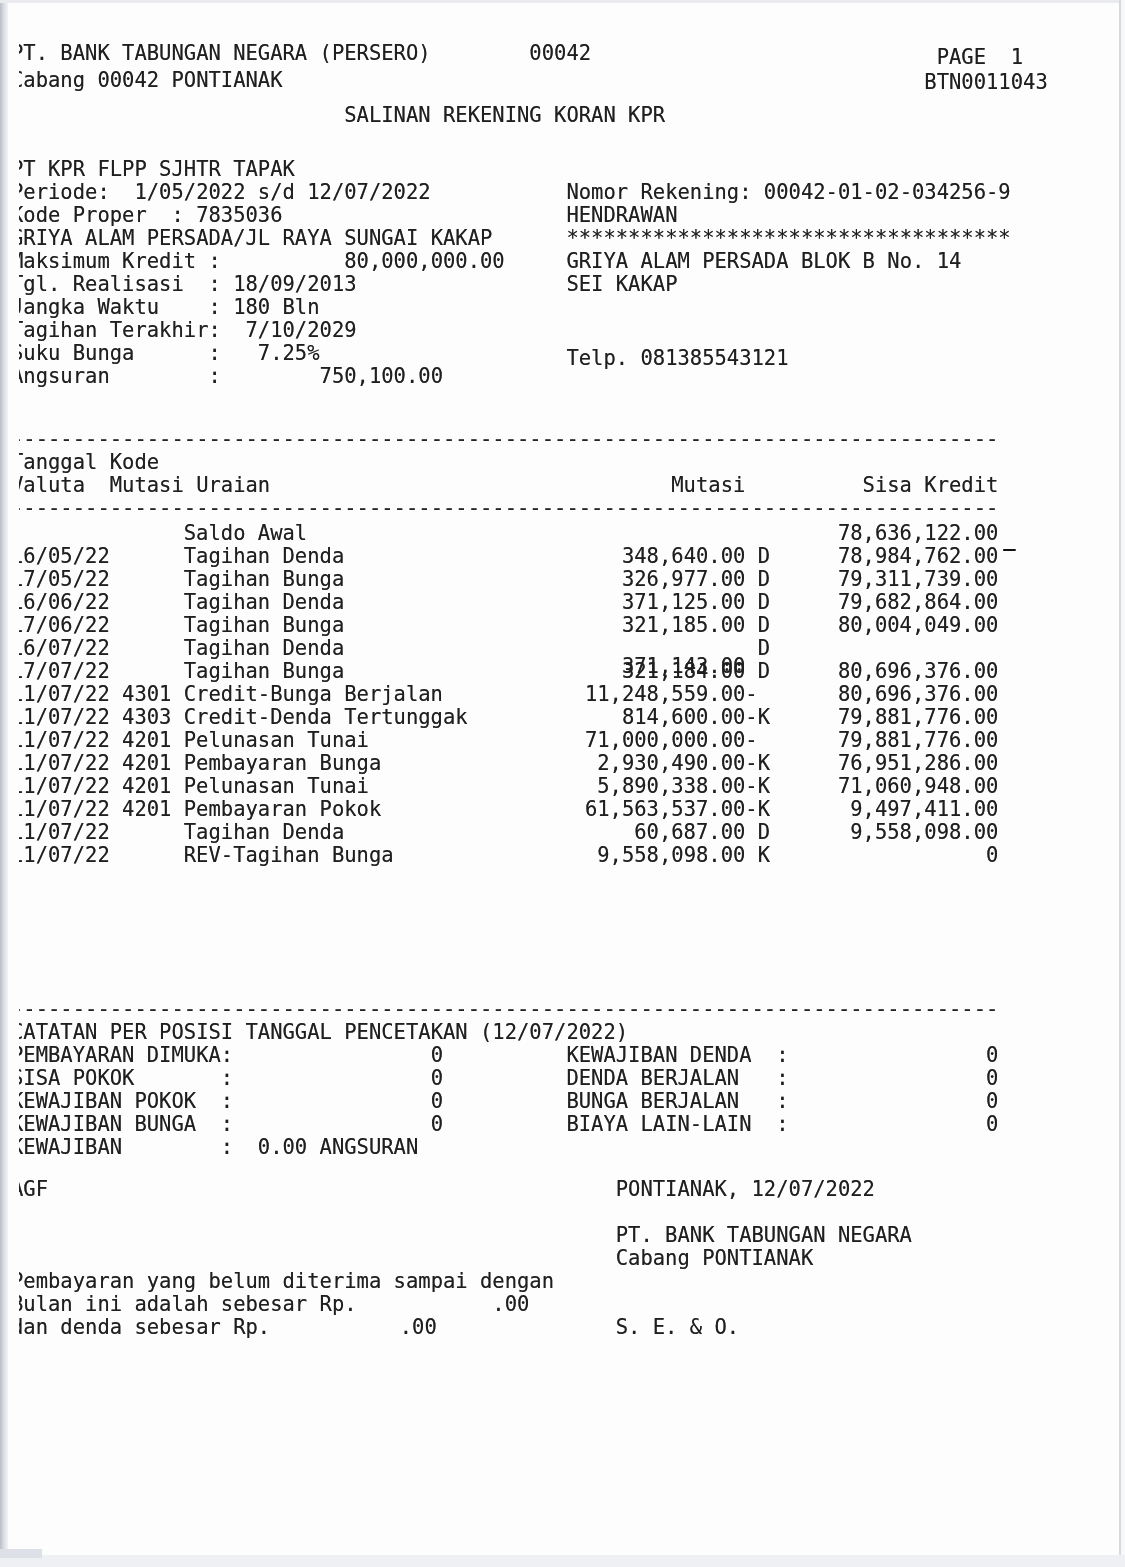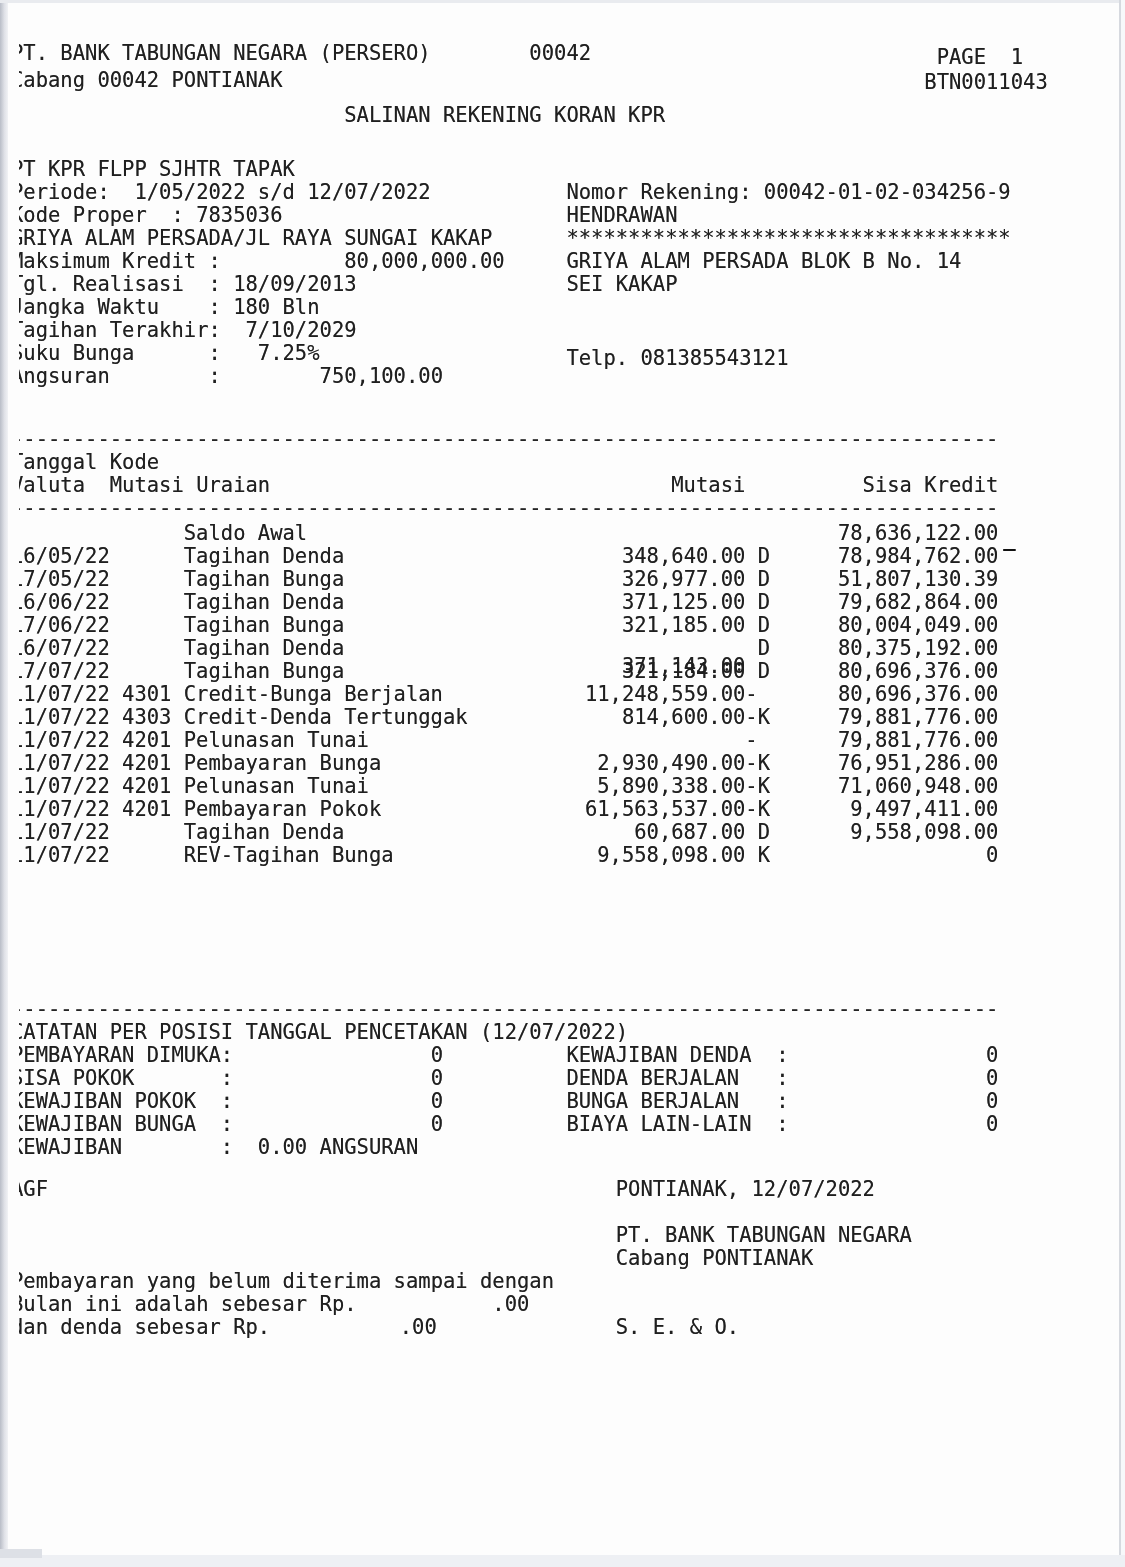--- a/index.html
+++ b/index.html
@@ -98,39 +98,38 @@
       <span class="t" style="top: 545px; left: 9ch;"></span>
       <span class="t" style="top: 545px; left: 14ch;">Tagihan Denda</span>
       <span class="tr" style="top: 545px; width: 59.5ch;">348,640.00</span>
       <span class="t" style="top: 545px; left: 59.5ch;"> D</span>
       <span class="tr" style="top: 545px; width: 80ch;">78,984,762.00</span>
       <span class="t" style="top: 568px; left: 0ch;">17/05/22</span>
       <span class="t" style="top: 568px; left: 9ch;"></span>
       <span class="t" style="top: 568px; left: 14ch;">Tagihan Bunga</span>
       <span class="tr" style="top: 568px; width: 59.5ch;">326,977.00</span>
       <span class="t" style="top: 568px; left: 59.5ch;"> D</span>
-      <span class="tr" style="top: 568px; width: 80ch;">51,807,130.39</span>
+      <span class="tr" style="top: 568px; width: 80ch;">79,311,739.00</span>
       <span class="t" style="top: 591px; left: 0ch;">16/06/22</span>
       <span class="t" style="top: 591px; left: 9ch;"></span>
       <span class="t" style="top: 591px; left: 14ch;">Tagihan Denda</span>
       <span class="tr" style="top: 591px; width: 59.5ch;">371,125.00</span>
       <span class="t" style="top: 591px; left: 59.5ch;"> D</span>
       <span class="tr" style="top: 591px; width: 80ch;">79,682,864.00</span>
       <span class="t" style="top: 614px; left: 0ch;">17/06/22</span>
       <span class="t" style="top: 614px; left: 9ch;"></span>
       <span class="t" style="top: 614px; left: 14ch;">Tagihan Bunga</span>
       <span class="tr" style="top: 614px; width: 59.5ch;">321,185.00</span>
       <span class="t" style="top: 614px; left: 59.5ch;"> D</span>
       <span class="tr" style="top: 614px; width: 80ch;">80,004,049.00</span>
       <span class="t" style="top: 637px; left: 0ch;">16/07/22</span>
       <span class="t" style="top: 637px; left: 9ch;"></span>
       <span class="t" style="top: 637px; left: 14ch;">Tagihan Denda</span>
       <span class="tr" style="top: 637px; width: 59.5ch; margin-top: 18px;">371,143.00</span>
       <span class="t" style="top: 637px; left: 59.5ch;"> D</span>
-      <span class="tr" style="top: 637px; width: 80ch;">80,375,192.00</span>
       <span class="t" style="top: 660px; left: 0ch;">17/07/22</span>
       <span class="t" style="top: 660px; left: 9ch;"></span>
       <span class="t" style="top: 660px; left: 14ch;">Tagihan Bunga</span>
       <span class="tr" style="top: 660px; width: 59.5ch;">321,184.00</span>
       <span class="t" style="top: 660px; left: 59.5ch;"> D</span>
       <span class="tr" style="top: 660px; width: 80ch;">80,696,376.00</span>
       <span class="t" style="top: 683px; left: 0ch;">11/07/22</span>
       <span class="t" style="top: 683px; left: 9ch;">4301</span>
       <span class="t" style="top: 683px; left: 14ch;">Credit-Bunga Berjalan</span>
       <span class="tr" style="top: 683px; width: 59.5ch;">11,248,559.00</span>
@@ -138,20 +137,21 @@
       <span class="tr" style="top: 683px; width: 80ch;">80,696,376.00</span>
       <span class="t" style="top: 706px; left: 0ch;">11/07/22</span>
       <span class="t" style="top: 706px; left: 9ch;">4303</span>
       <span class="t" style="top: 706px; left: 14ch;">Credit-Denda Tertunggak</span>
       <span class="tr" style="top: 706px; width: 59.5ch;">814,600.00</span>
       <span class="t" style="top: 706px; left: 59.5ch;">-K</span>
       <span class="tr" style="top: 706px; width: 80ch;">79,881,776.00</span>
       <span class="t" style="top: 729px; left: 0ch;">11/07/22</span>
       <span class="t" style="top: 729px; left: 9ch;">4201</span>
       <span class="t" style="top: 729px; left: 14ch;">Pelunasan Tunai</span>
+      <span class="tr" style="top: 729px; width: 59.5ch;">71,000,000.00</span>
       <span class="t" style="top: 729px; left: 59.5ch;">-</span>
       <span class="tr" style="top: 729px; width: 80ch;">79,881,776.00</span>
       <span class="t" style="top: 752px; left: 0ch;">11/07/22</span>
       <span class="t" style="top: 752px; left: 9ch;">4201</span>
       <span class="t" style="top: 752px; left: 14ch;">Pembayaran Bunga</span>
       <span class="tr" style="top: 752px; width: 59.5ch;">2,930,490.00</span>
       <span class="t" style="top: 752px; left: 59.5ch;">-K</span>
       <span class="tr" style="top: 752px; width: 80ch;">76,951,286.00</span>
       <span class="t" style="top: 775px; left: 0ch;">11/07/22</span>
       <span class="t" style="top: 775px; left: 9ch;">4201</span>

